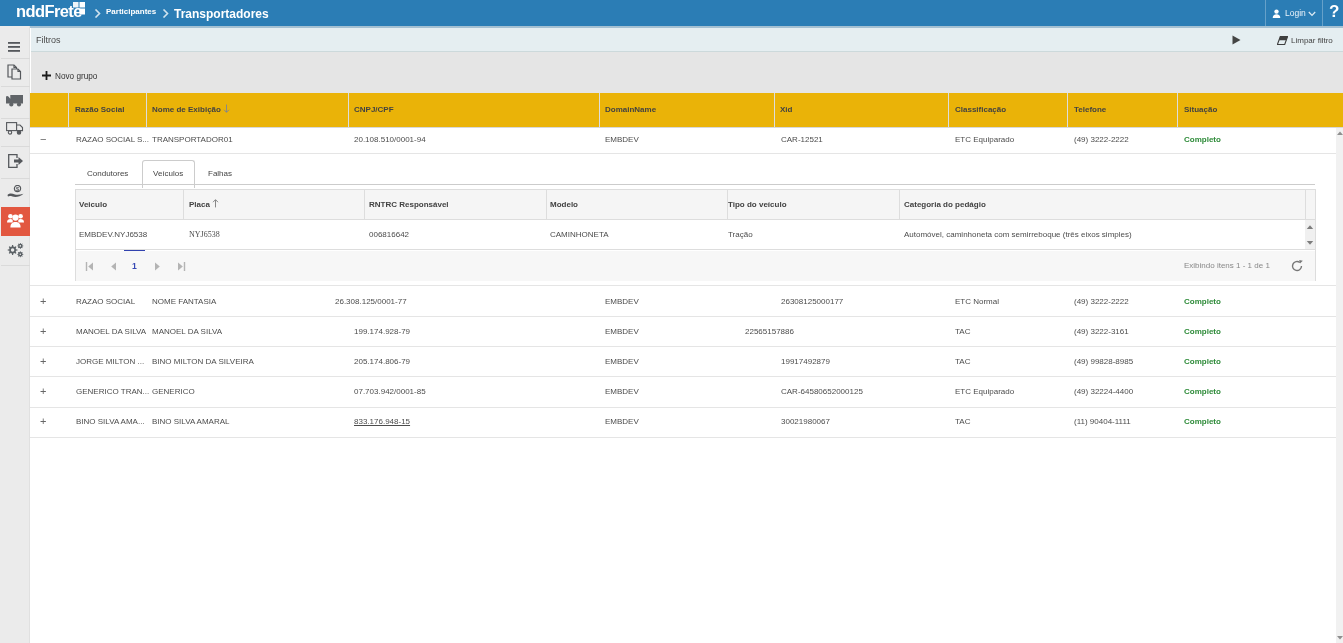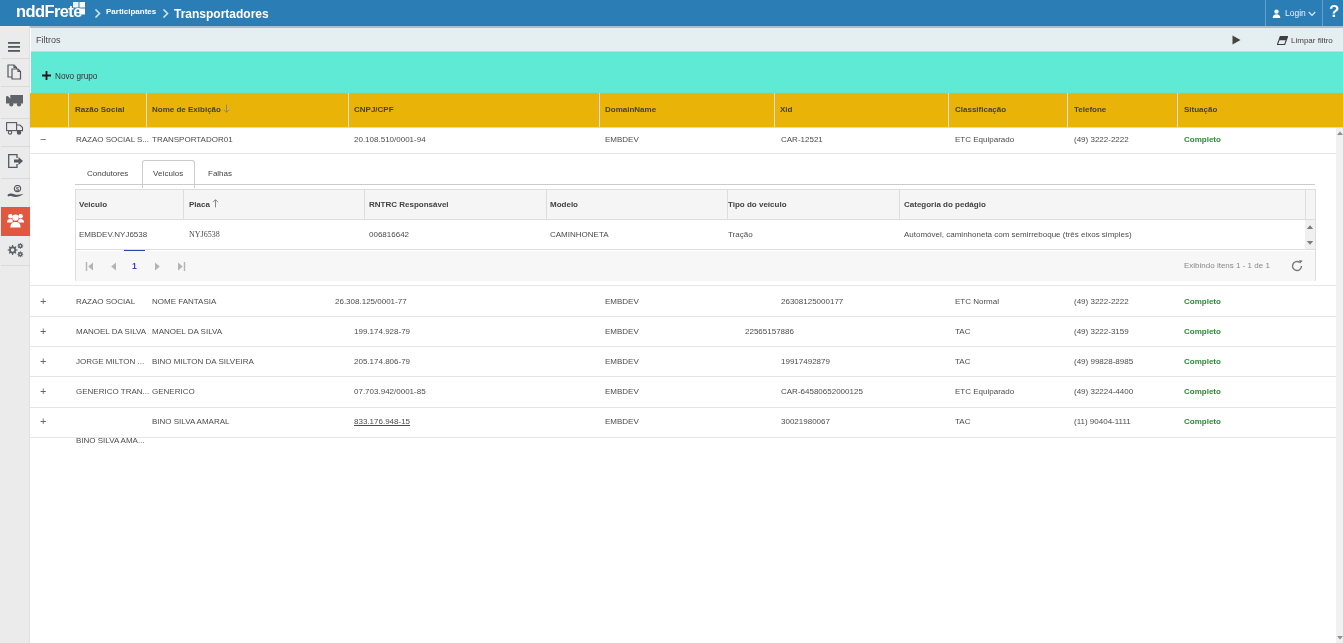--- a/index.html
+++ b/index.html
@@ -7,21 +7,21 @@
 .b{font-weight:bold;}
 
 #topbar{left:0;top:0;width:1343px;height:26px;background:#2b7db5;}
 #topbar .sep{position:absolute;top:0;width:1px;height:26px;background:rgba(255,255,255,0.28);}
 
 #sidebar{left:0;top:26px;width:30px;height:617px;background:#ebebeb;border-right:1px solid #e0e0e0;}
 #sidebar .tsep{position:absolute;left:1px;width:29px;height:1px;background:#dadada;}
 #redtile{position:absolute;left:1px;top:181px;width:29px;height:29px;background:#e25740;}
 
 #filterbar{left:31px;top:28px;width:1312px;height:24px;background:#e5eef1;border-bottom:1px solid #ccd9db;}
-#toolbar{left:31px;top:52px;width:1312px;height:41px;background:#5eead4;}
+#toolbar{left:31px;top:52px;width:1312px;height:41px;background:#e5e5e5;}
 #gridheader{left:30px;top:93px;width:1313px;height:35px;background:#eab308;border-bottom:1px solid #d8d8d8;}
 #gridheader .vsep{position:absolute;top:0;width:1px;height:34px;background:#ddd;}
 .hcell{position:absolute;top:0;height:34px;line-height:34px;font-weight:bold;color:#424242;white-space:nowrap;}
 .cell{position:absolute;white-space:nowrap;color:#4c4c4c;}
 .rowline{position:absolute;left:30px;width:1306px;height:1px;background:#e5e5e5;}
 .green{color:#2e8b39;font-weight:bold;}
 .plus{position:absolute;color:#666;font-size:11px;}
 
 #detail{left:30px;top:152.5px;width:1306px;height:133px;background:#fff;border-top:1px solid #e5e5e5;}
 .tabtxt{position:absolute;height:27px;line-height:27px;color:#444;}
@@ -268,21 +268,21 @@
 <span class="cell green" style="left:1184px;top:297px;">Completo</span>
 <div class="rowline" style="top:316px;"></div>
 
 <span class="plus" style="left:40px;top:325px;">+</span>
 <span class="cell" style="left:76px;top:327px;">MANOEL DA SILVA</span>
 <span class="cell" style="left:152px;top:327px;">MANOEL DA SILVA</span>
 <span class="cell" style="left:354px;top:327px;">199.174.928-79</span>
 <span class="cell" style="left:605px;top:327px;">EMBDEV</span>
 <span class="cell" style="left:745px;top:327px;text-align:center;">22565157886</span>
 <span class="cell" style="left:955px;top:327px;">TAC</span>
-<span class="cell" style="left:1074px;top:327px;">(49) 3222-3159</span>
+<span class="cell" style="left:1074px;top:327px;">(49) 3222-3161</span>
 <span class="cell green" style="left:1184px;top:327px;">Completo</span>
 <div class="rowline" style="top:346px;"></div>
 
 <span class="plus" style="left:40px;top:355px;">+</span>
 <span class="cell" style="left:76px;top:357px;">JORGE MILTON ...</span>
 <span class="cell" style="left:152px;top:357px;">BINO MILTON DA SILVEIRA</span>
 <span class="cell" style="left:354px;top:357px;">205.174.806-79</span>
 <span class="cell" style="left:605px;top:357px;">EMBDEV</span>
 <span class="cell" style="left:781px;top:357px;">19917492879</span>
 <span class="cell" style="left:955px;top:357px;">TAC</span>
@@ -295,21 +295,21 @@
 <span class="cell" style="left:152px;top:387px;">GENERICO</span>
 <span class="cell" style="left:354px;top:387px;">07.703.942/0001-85</span>
 <span class="cell" style="left:605px;top:387px;">EMBDEV</span>
 <span class="cell" style="left:781px;top:387px;">CAR-64580652000125</span>
 <span class="cell" style="left:955px;top:387px;">ETC Equiparado</span>
 <span class="cell" style="left:1074px;top:387px;">(49) 32224-4400</span>
 <span class="cell green" style="left:1184px;top:387px;">Completo</span>
 <div class="rowline" style="top:407px;"></div>
 
 <span class="plus" style="left:40px;top:415px;">+</span>
-<span class="cell" style="left:76px;top:436px;">BINO SILVA AMA...</span>
+<span class="cell" style="left:76px;top:417px;">BINO SILVA AMA...</span>
 <span class="cell" style="left:152px;top:417px;">BINO SILVA AMARAL</span>
 <span class="cell" style="left:354px;top:417px;text-decoration:underline;">833.176.948-15</span>
 <span class="cell" style="left:605px;top:417px;">EMBDEV</span>
 <span class="cell" style="left:781px;top:417px;">30021980067</span>
 <span class="cell" style="left:955px;top:417px;">TAC</span>
 <span class="cell" style="left:1074px;top:417px;">(11) 90404-1111</span>
 <span class="cell green" style="left:1184px;top:417px;">Completo</span>
 <div class="rowline" style="top:437px;"></div>
 
 <div class="abs" id="mainsb">

